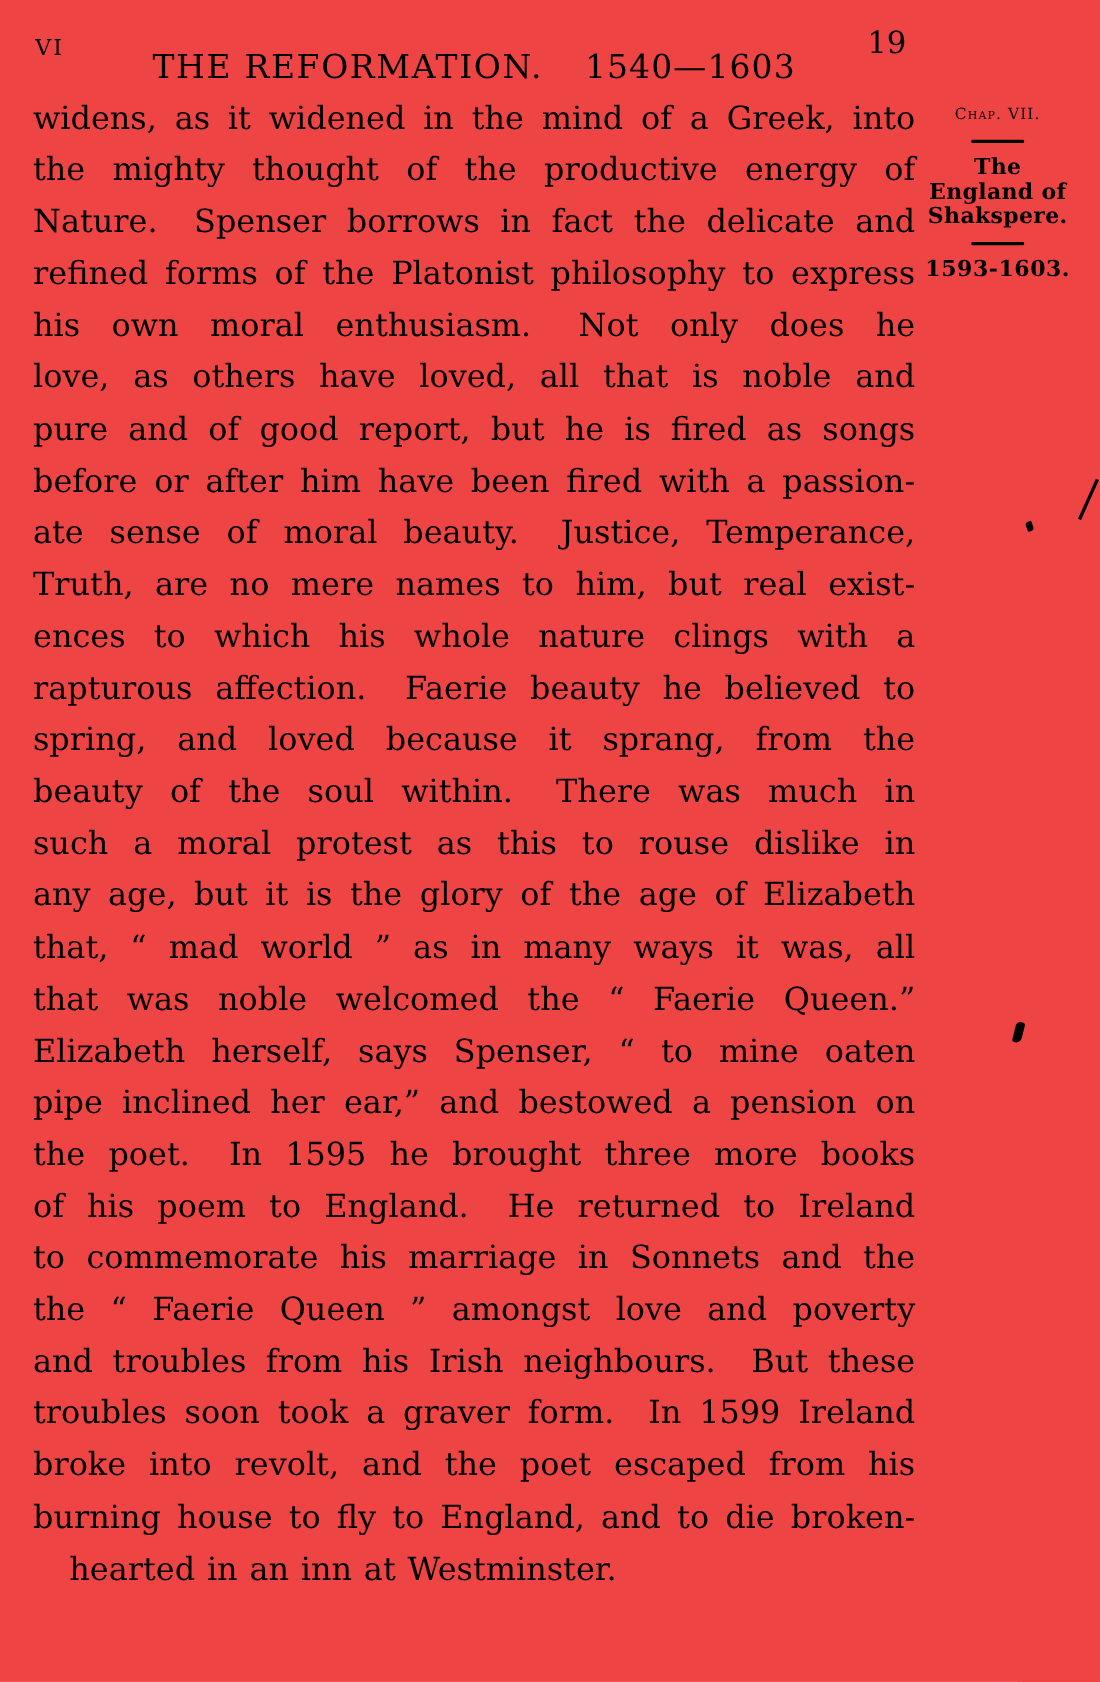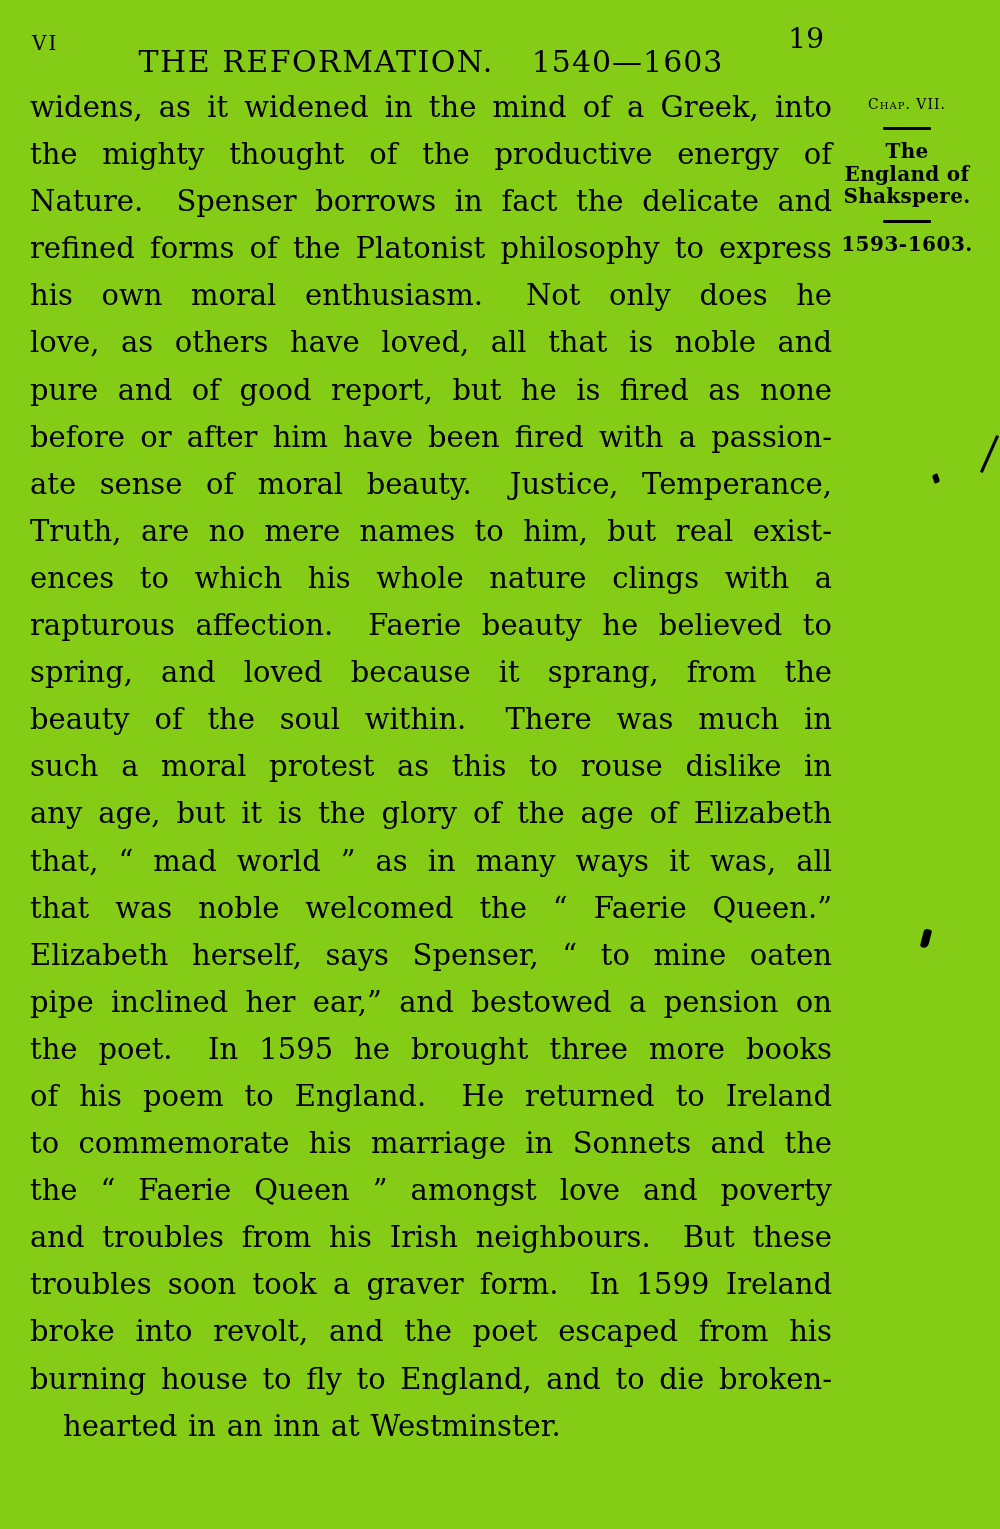--- a/index.html
+++ b/index.html
@@ -4,21 +4,21 @@
 <style>
   html, body { margin: 0; padding: 0; }
   body {
     width: 1000px; height: 1529px;
     background: #ffffff;
     position: relative;
     font-family: "DejaVu Serif", serif;
     color: #000000;
     overflow: hidden;
   }
-  .page { position: absolute; inset: 0; background: #84cc16; }
+  .page { position: absolute; inset: 0; background: #ef4444; }
 
   
   .running-header {
     position: absolute; left: 30px; top: 20px;
     width: 802px; height: 40px;
   }
   .folio {
     position: absolute; left: 2px; top: 11px;
     font-size: 20px; letter-spacing: 2px;
   }
@@ -114,21 +114,21 @@
     <span class="page-number">19</span>
   </div>
 
   <div class="body-text">
       <div class="line">widens, as it widened in the mind of a Greek, into</div>
       <div class="line">the mighty thought of the productive energy of</div>
       <div class="line">Nature.  Spenser borrows in fact the delicate and</div>
       <div class="line">refined forms of the Platonist philosophy to express</div>
       <div class="line">his own moral enthusiasm.  Not only does he</div>
       <div class="line">love, as others have loved, all that is noble and</div>
-      <div class="line">pure and of good report, but he is fired as none</div>
+      <div class="line">pure and of good report, but he is fired as songs</div>
       <div class="line">before or after him have been fired with a passion-</div>
       <div class="line">ate sense of moral beauty.  Justice, Temperance,</div>
       <div class="line">Truth, are no mere names to him, but real exist-</div>
       <div class="line">ences to which his whole nature clings with a</div>
       <div class="line">rapturous affection.  Faerie beauty he believed to</div>
       <div class="line">spring, and loved because it sprang, from the</div>
       <div class="line">beauty of the soul within.  There was much in</div>
       <div class="line">such a moral protest as this to rouse dislike in</div>
       <div class="line">any age, but it is the glory of the age of Elizabeth</div>
       <div class="line">that, “ mad world ” as in many ways it was, all</div>

